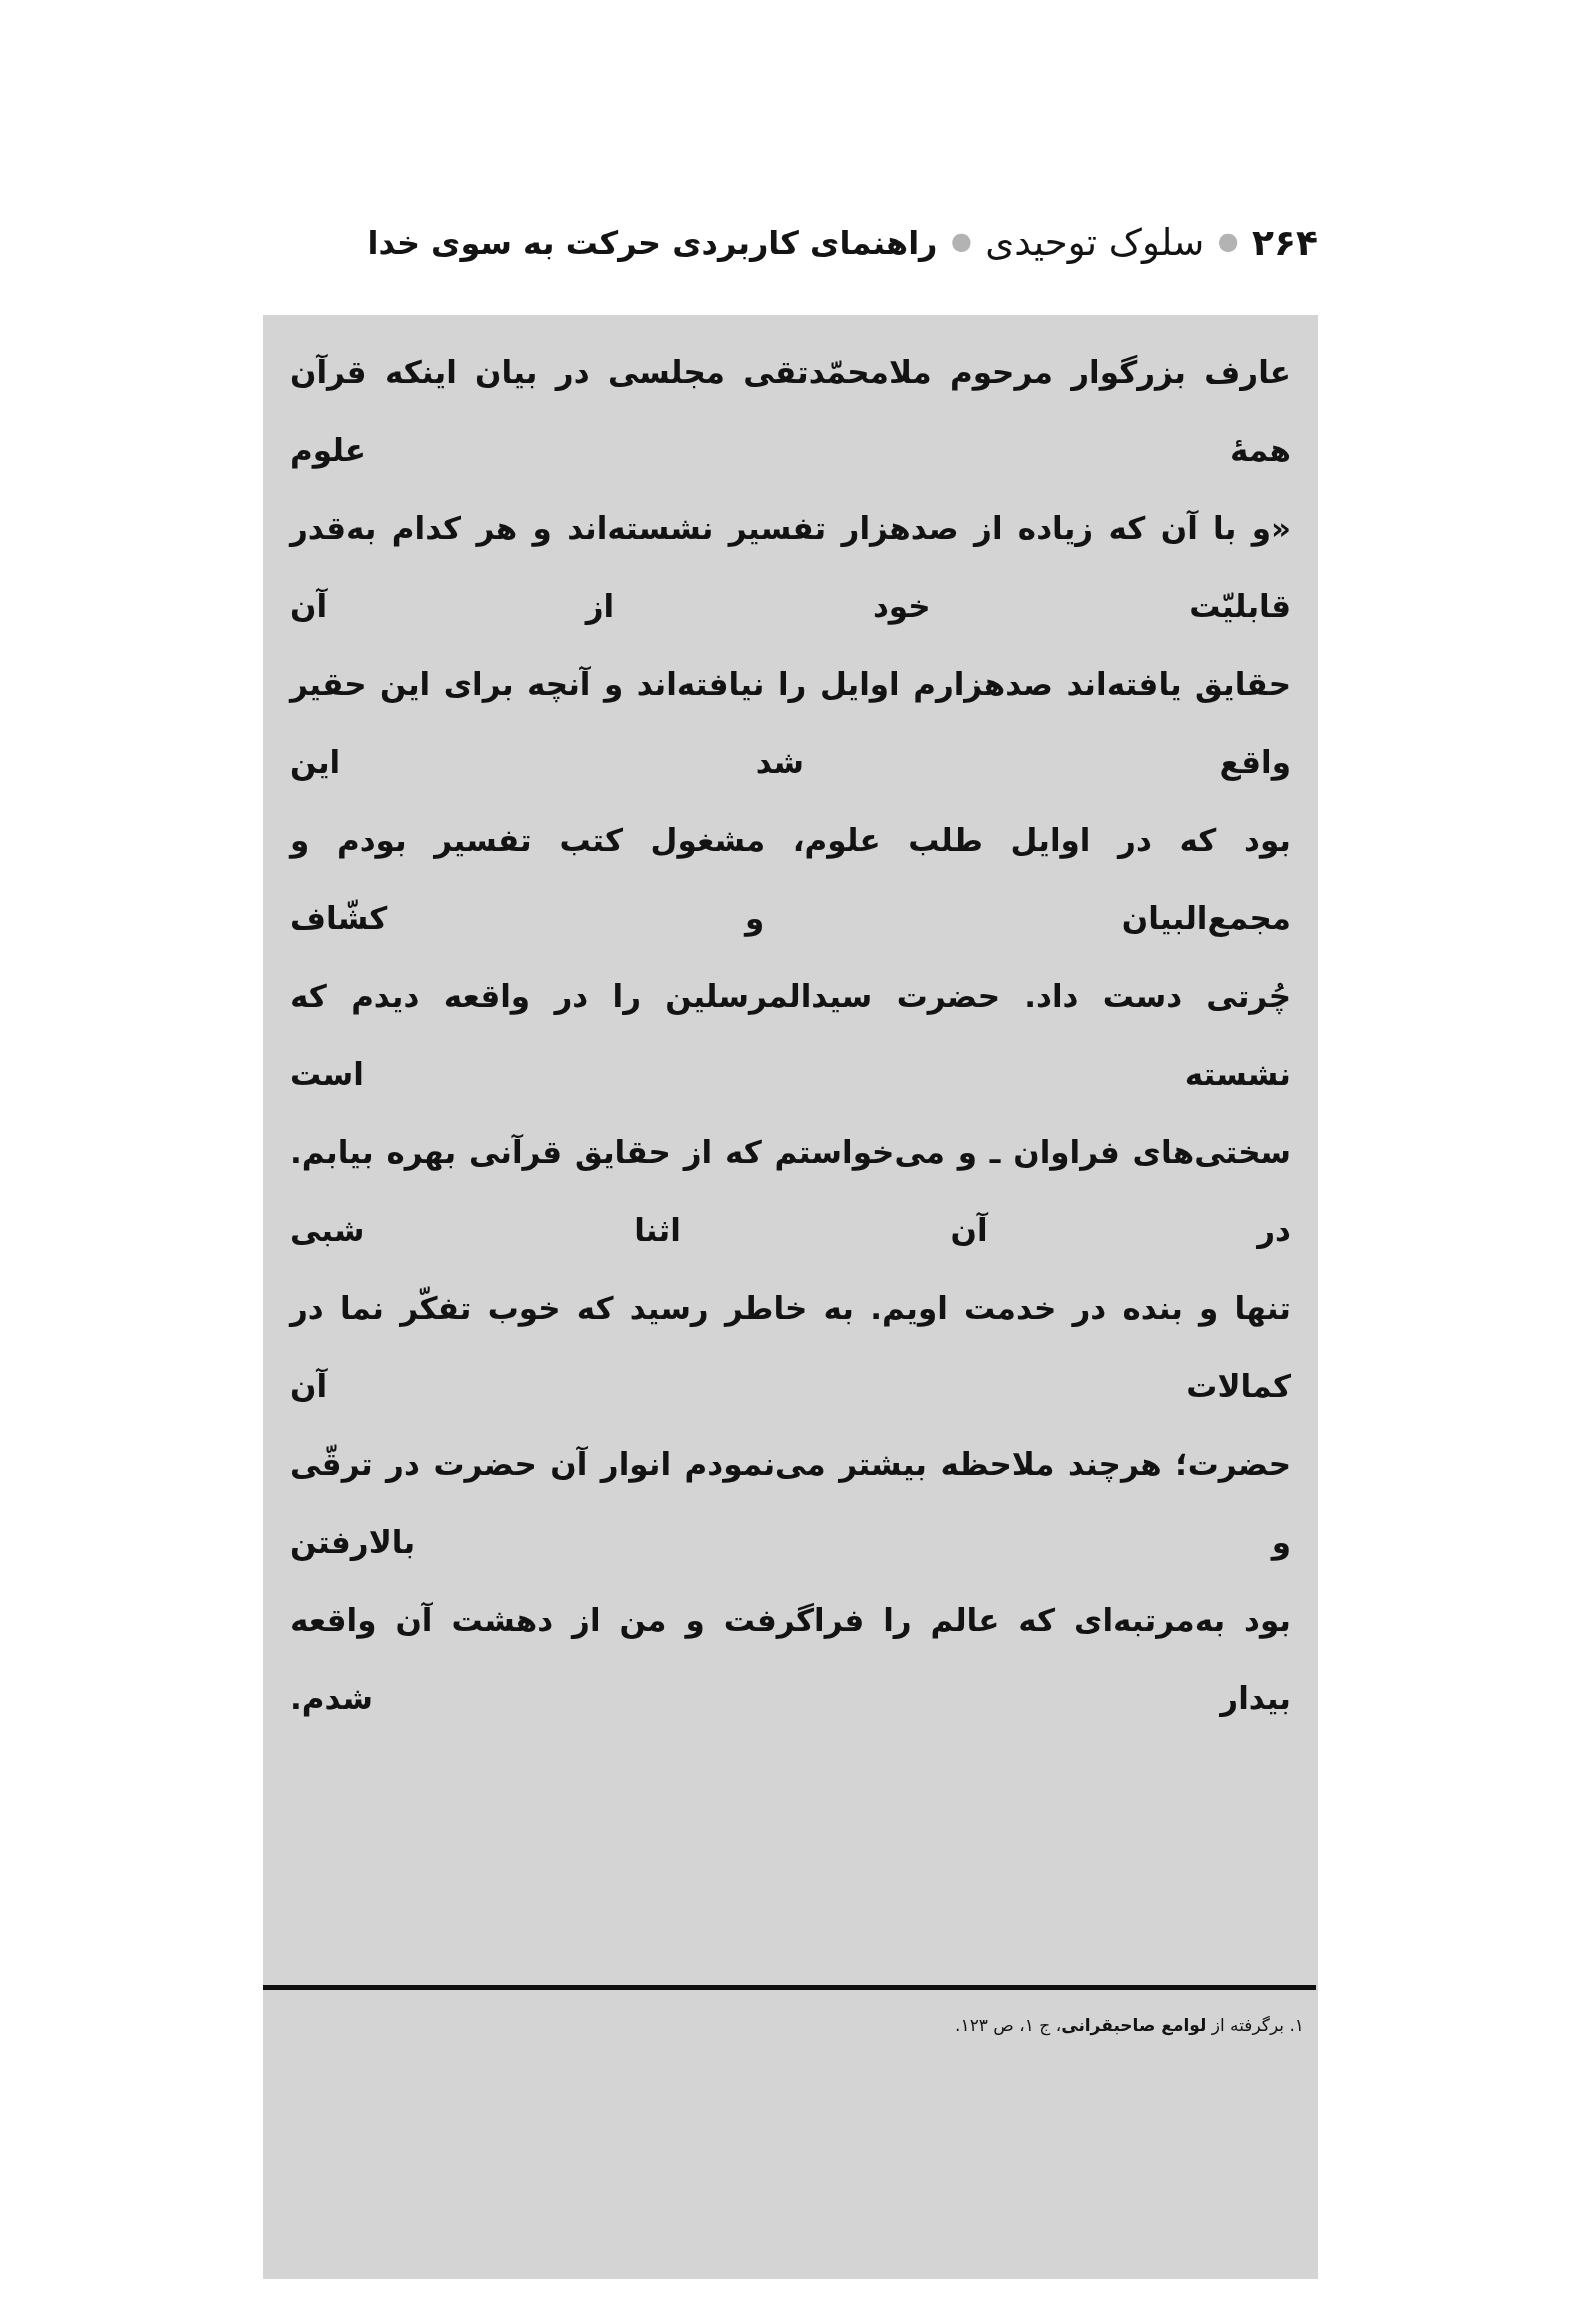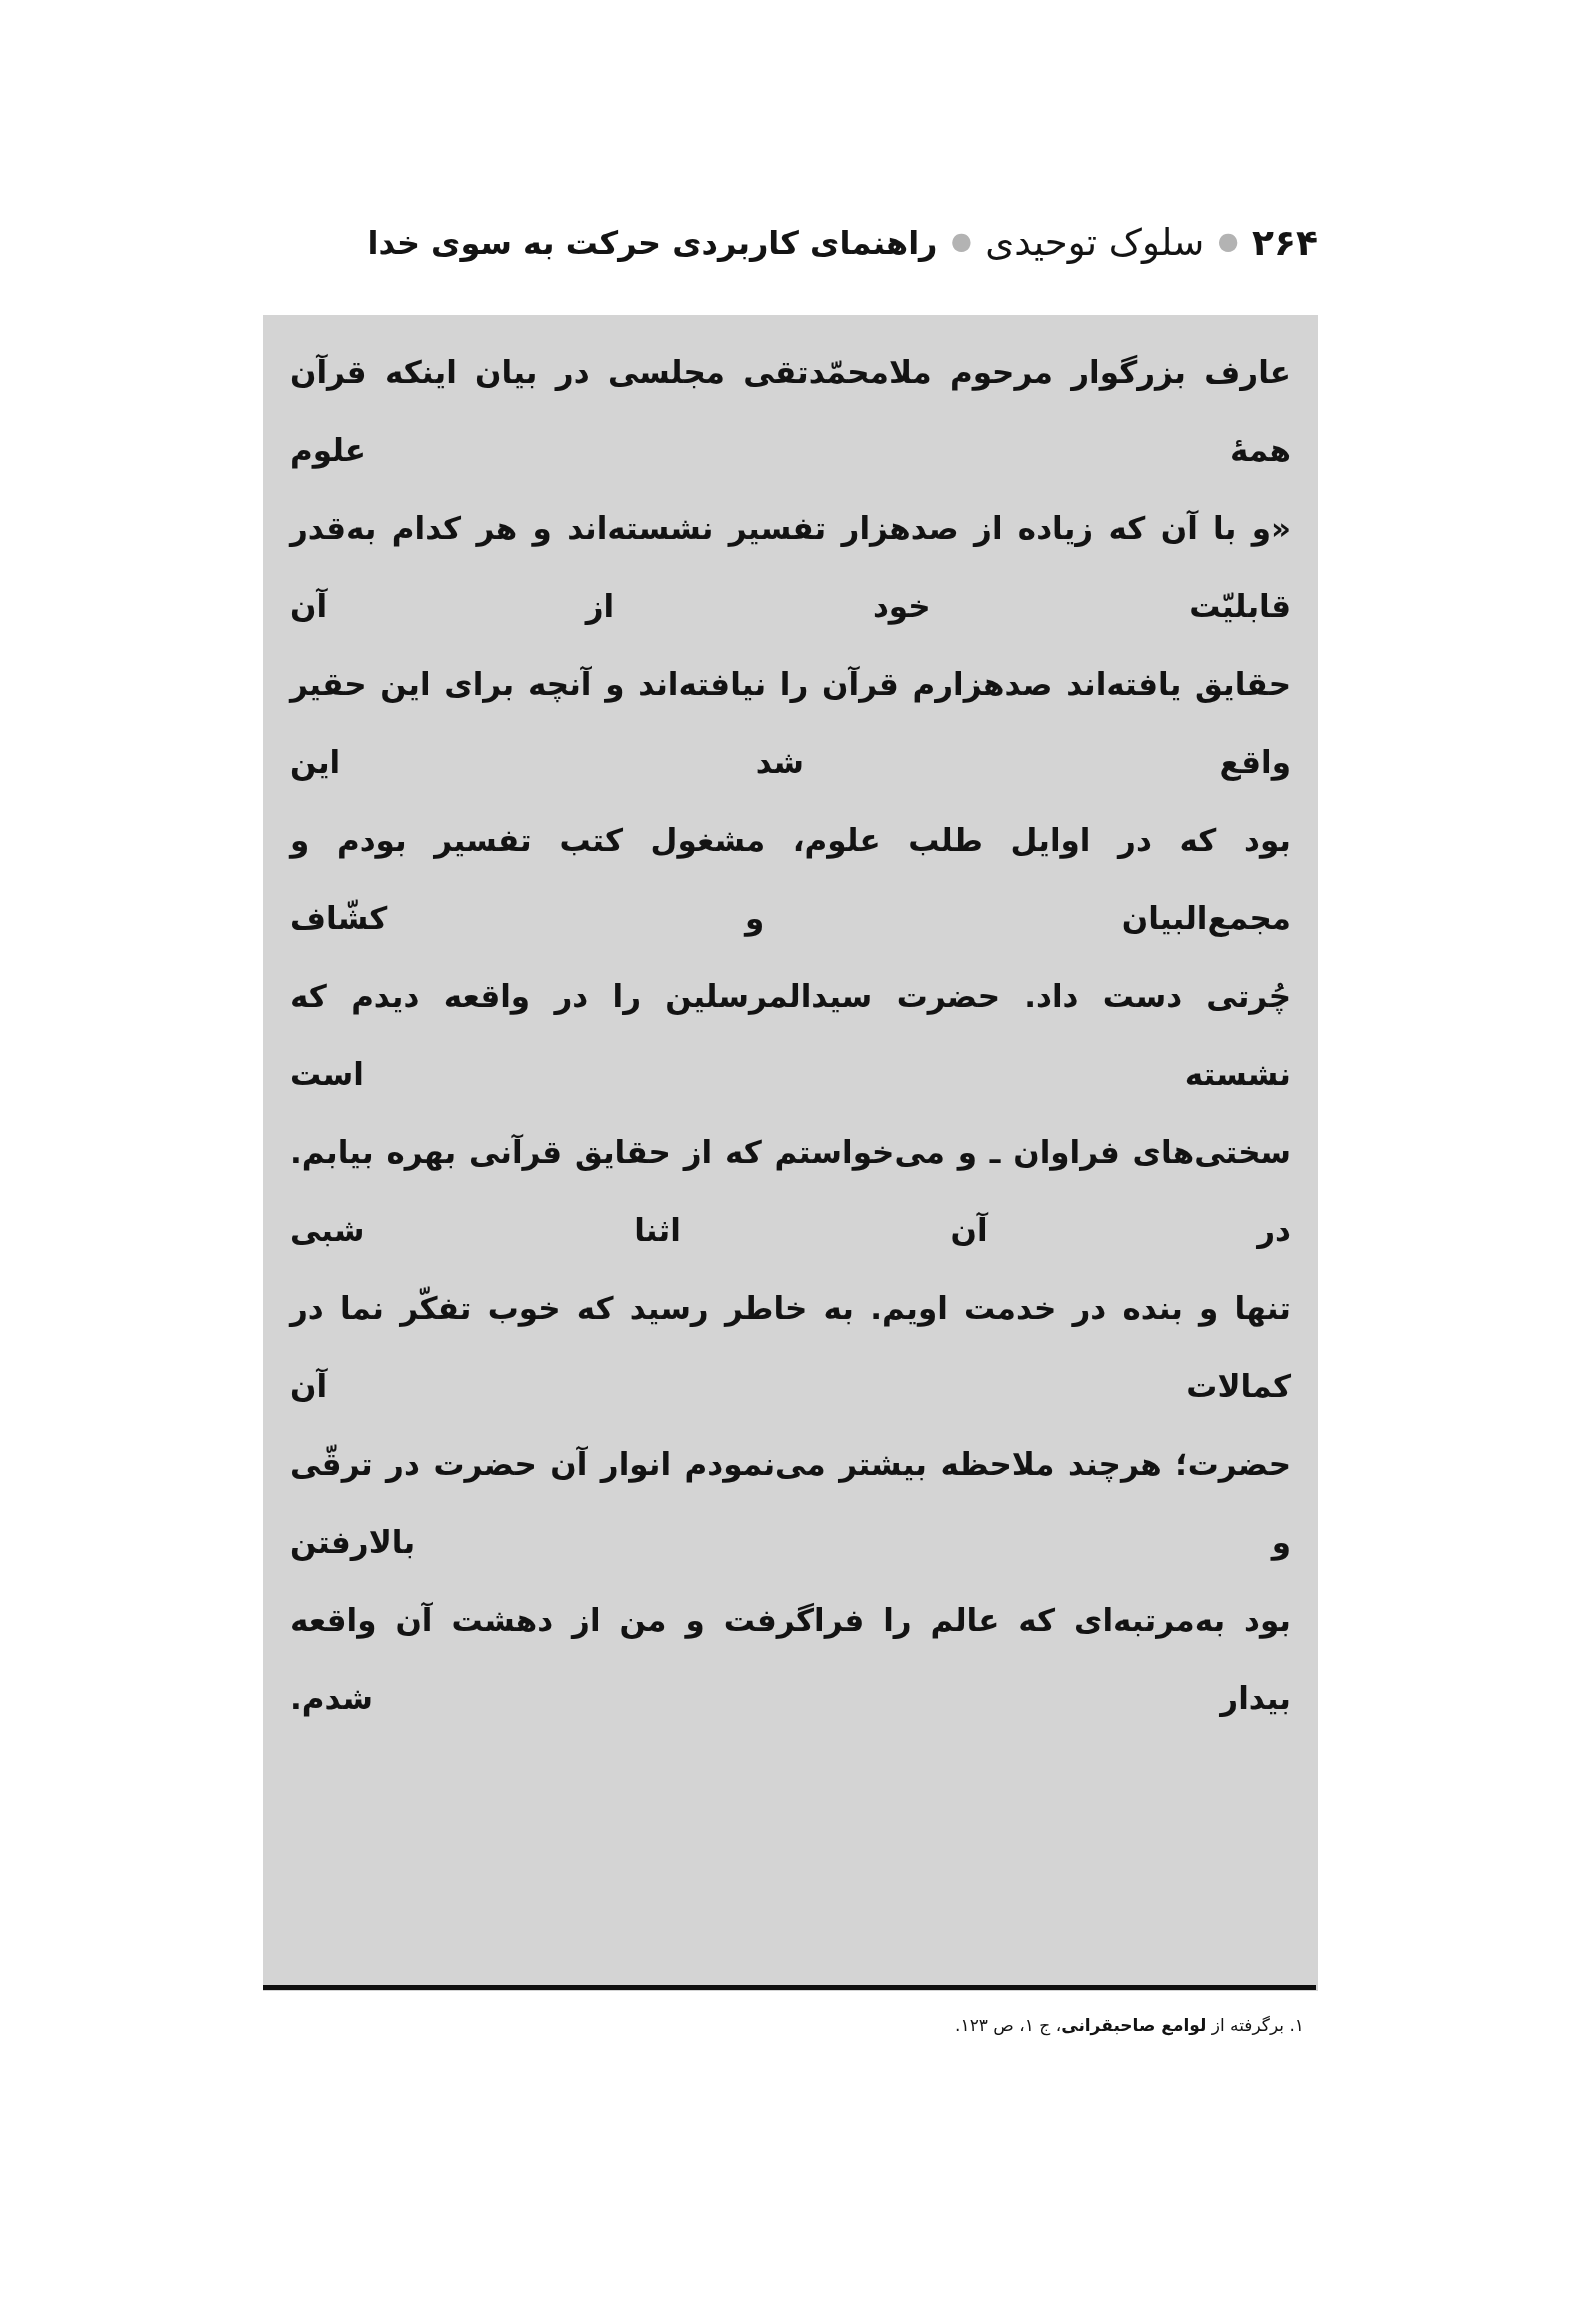--- a/index.html
+++ b/index.html
@@ -26,21 +26,21 @@
   .page-num   { font-size: 36px; font-weight: bold; letter-spacing: 0.9px; }
   .head-bullet{ font-size: 24px; color: #b3b3b3; line-height: 1; transform: translateY(-1.8px); }
   .book-title { font-size: 37px; font-weight: normal; }
   .book-subtitle { font-size: 32px; font-weight: bold; }
   
   .quote-block {
     position: absolute;
     left: 263px;
     top: 315px;
     width: 1055px;
-    height: 1676px;
+    height: 1964px;
     background: #d4d4d4;
     box-sizing: border-box;
     padding: 18px 27px;
     direction: rtl;
     overflow: hidden;
   }
   .qline {
     font-size: 31px;
     font-weight: bold;
     line-height: 78px;
@@ -77,21 +77,21 @@
   <span class="page-num">۲۶۴</span>
   <span class="head-bullet">●</span>
   <span class="book-title">سلوک توحیدی</span>
   <span class="head-bullet">●</span>
   <span class="book-subtitle">راهنمای کاربردی حرکت به سوی خدا</span>
 </div>
 
 <div class="quote-block">
     <div class="qline">عارف بزرگوار مرحوم ملامحمّدتقی مجلسی در بیان اینکه قرآن همۀ علوم</div>
     <div class="qline">«و با آن که زیاده از صدهزار تفسیر نشسته‌اند و هر کدام به‌قدر قابلیّت خود از آن</div>
-    <div class="qline">حقایق یافته‌اند صدهزارم قرآن را نیافته‌اند و آنچه برای این حقیر واقع شد این</div>
+    <div class="qline">حقایق یافته‌اند صدهزارم اوایل را نیافته‌اند و آنچه برای این حقیر واقع شد این</div>
     <div class="qline">بود که در اوایل طلب علوم، مشغول کتب تفسیر بودم و مجمع‌البیان و کشّاف</div>
     <div class="qline">چُرتی دست داد. حضرت سیدالمرسلین را در واقعه دیدم که نشسته است</div>
     <div class="qline">سختی‌های فراوان ـ و می‌خواستم که از حقایق قرآنی بهره بیابم. در آن اثنا شبی</div>
     <div class="qline">تنها و بنده در خدمت اویم. به خاطر رسید که خوب تفکّر نما در کمالات آن</div>
     <div class="qline">حضرت؛ هرچند ملاحظه بیشتر می‌نمودم انوار آن حضرت در ترقّی و بالارفتن</div>
     <div class="qline">بود به‌مرتبه‌ای که عالم را فراگرفت و من از دهشت آن واقعه بیدار شدم.</div>
   </div>
 
 <div class="footnote-rule"></div>
 <div class="footnote"><span>۱. برگرفته از </span><span class="source-title">لوامع صاحبقرانی</span><span>، ج ۱، ص ۱۲۳.</span></div>

